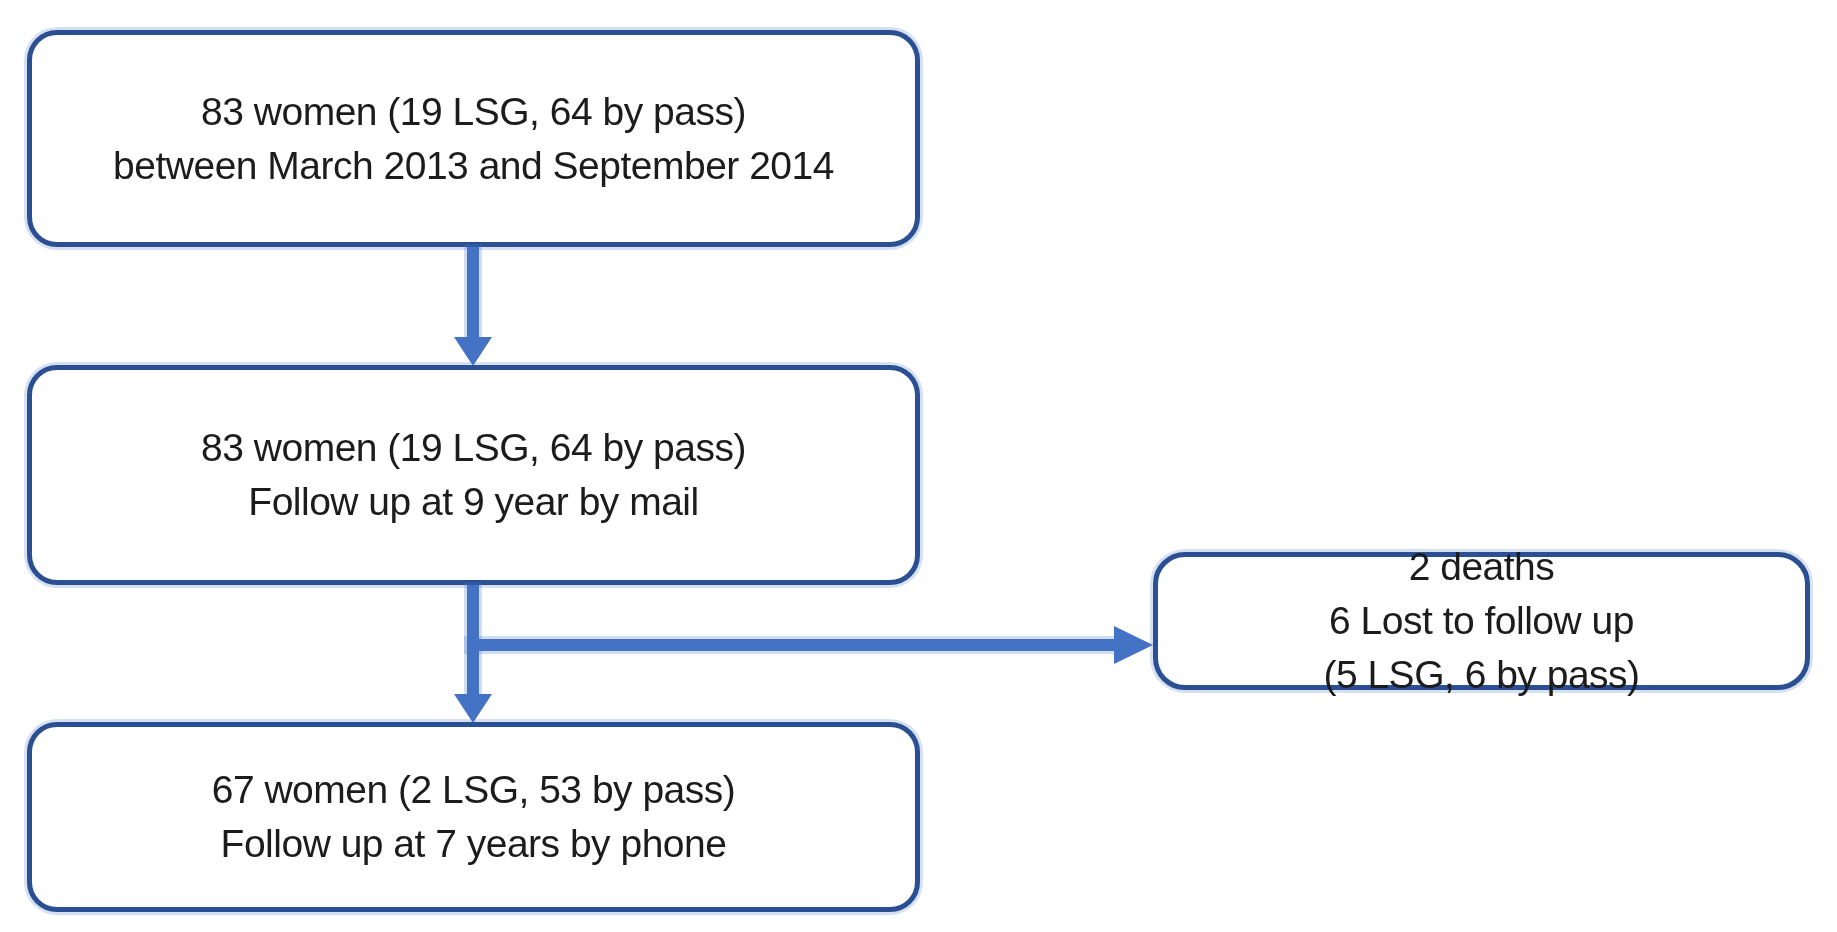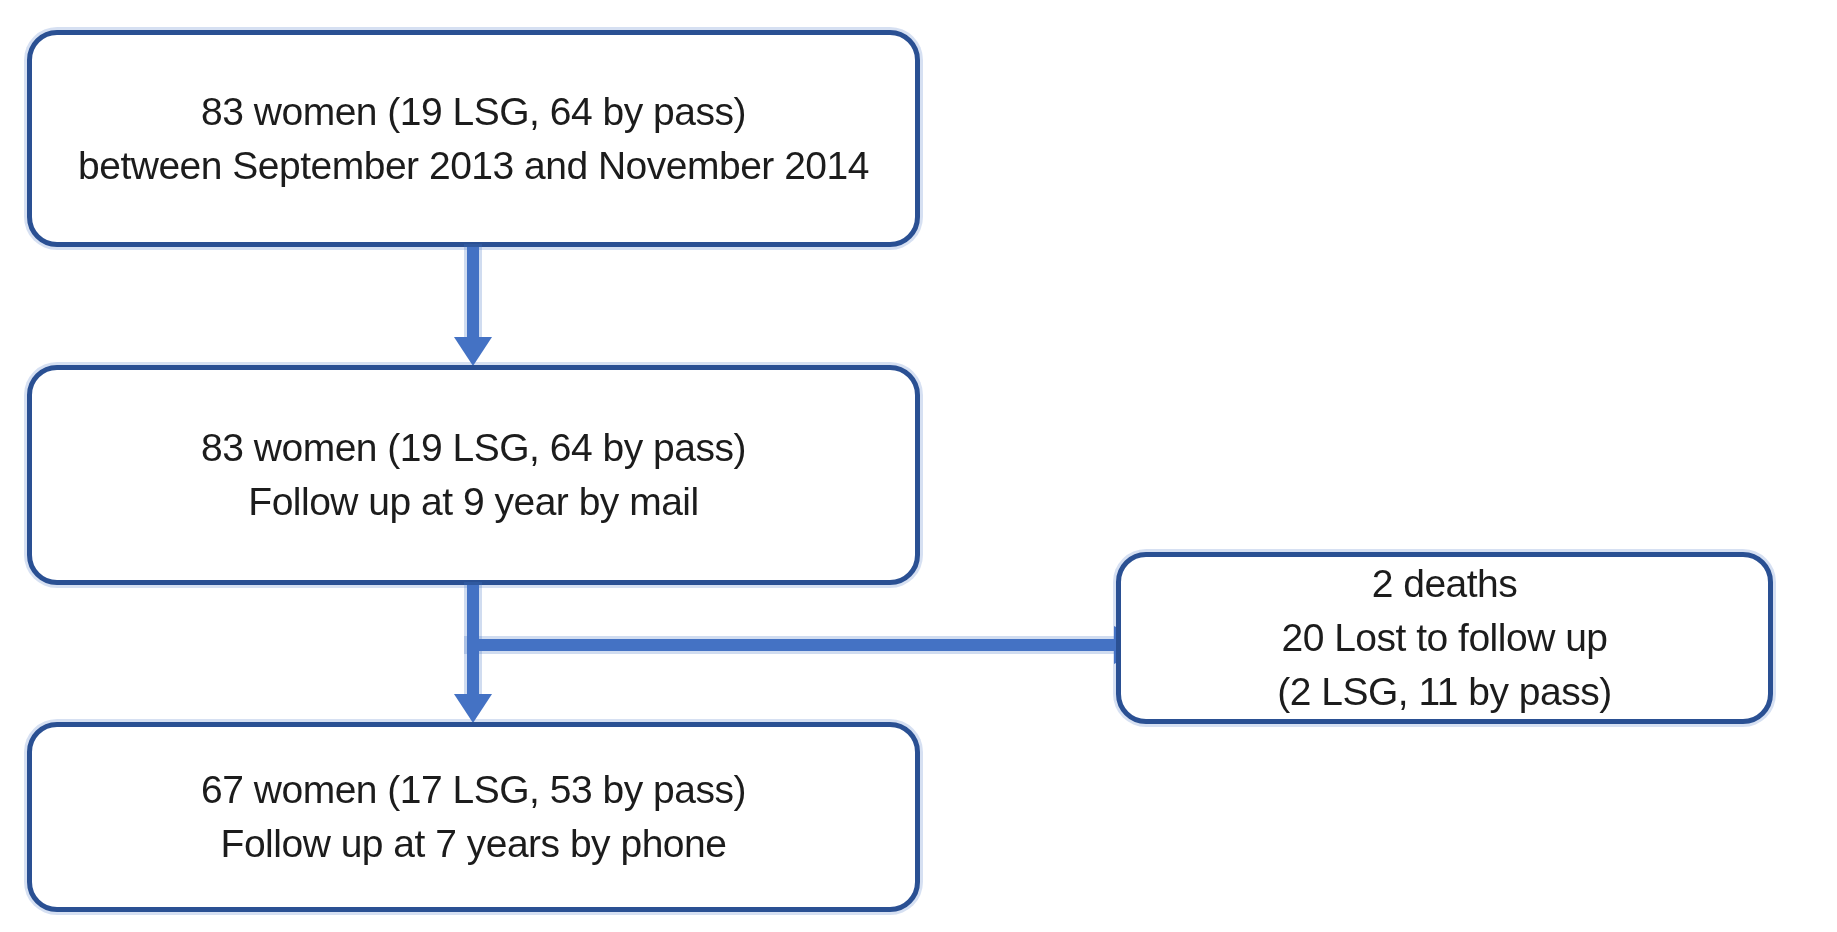--- a/index.html
+++ b/index.html
@@ -32,21 +32,21 @@
   }
   .box-text {
     font-size: 39px;
     line-height: 1.38;
     letter-spacing: -0.5px;
     width: 100%;
     padding: 0 3px;
   }
   .box-enrollment { left: 27px; top: 30px;  width: 893px; height: 217px; }
   .box-followup1  { left: 27px; top: 365px; width: 893px; height: 220px; }
-  .box-attrition  { left: 1116px; top: 552px; width: 657px; height: 172px; }
+  .box-attrition  { left: 1153px; top: 552px; width: 657px; height: 138px; border-radius: 32px; }
   .box-followup6  { left: 27px; top: 722px; width: 893px; height: 190px; }
 
   .vstem {
     position: absolute;
     width: 12px;
     background: var(--arrow);
     box-shadow: 0 0 0 3px rgba(68,114,196,0.25);
   }
   .hstem {
     position: absolute;
@@ -70,21 +70,21 @@
   }
 </style>
 </head>
 <body>
 
 <div class="canvas">
 
   <div class="box box-enrollment">
     <div class="box-text">
       <div>83 women (19 LSG, 64 by pass)</div>
-      <div>between September 2013 and November 2014</div>
+      <div>between March 2013 and September 2014</div>
     </div>
   </div>
 
   <div class="vstem" style="left:467px; top:247px; height:92px;"></div>
   <div class="head-down" style="left:454px; top:337px;"></div>
 
   <div class="box box-followup1">
     <div class="box-text">
       <div>83 women (19 LSG, 64 by pass)</div>
       <div>Follow up at 9 year by mail</div>
@@ -93,25 +93,25 @@
 
   <div class="vstem" style="left:467px; top:585px; height:111px;"></div>
   <div class="head-down" style="left:454px; top:694px;"></div>
 
   <div class="hstem" style="left:467px; top:639px; width:648px;"></div>
   <div class="head-right" style="left:1114px; top:626px;"></div>
 
   <div class="box box-attrition">
     <div class="box-text">
       <div>2 deaths</div>
-      <div>20 Lost to follow up</div>
-      <div>(2 LSG, 11 by pass)</div>
+      <div>6 Lost to follow up</div>
+      <div>(5 LSG, 6 by pass)</div>
     </div>
   </div>
 
   <div class="box box-followup6">
     <div class="box-text">
-      <div>67 women (17 LSG, 53 by pass)</div>
+      <div>67 women (2 LSG, 53 by pass)</div>
       <div>Follow up at 7 years by phone</div>
     </div>
   </div>
 
 </div>
 
 </body></html>

